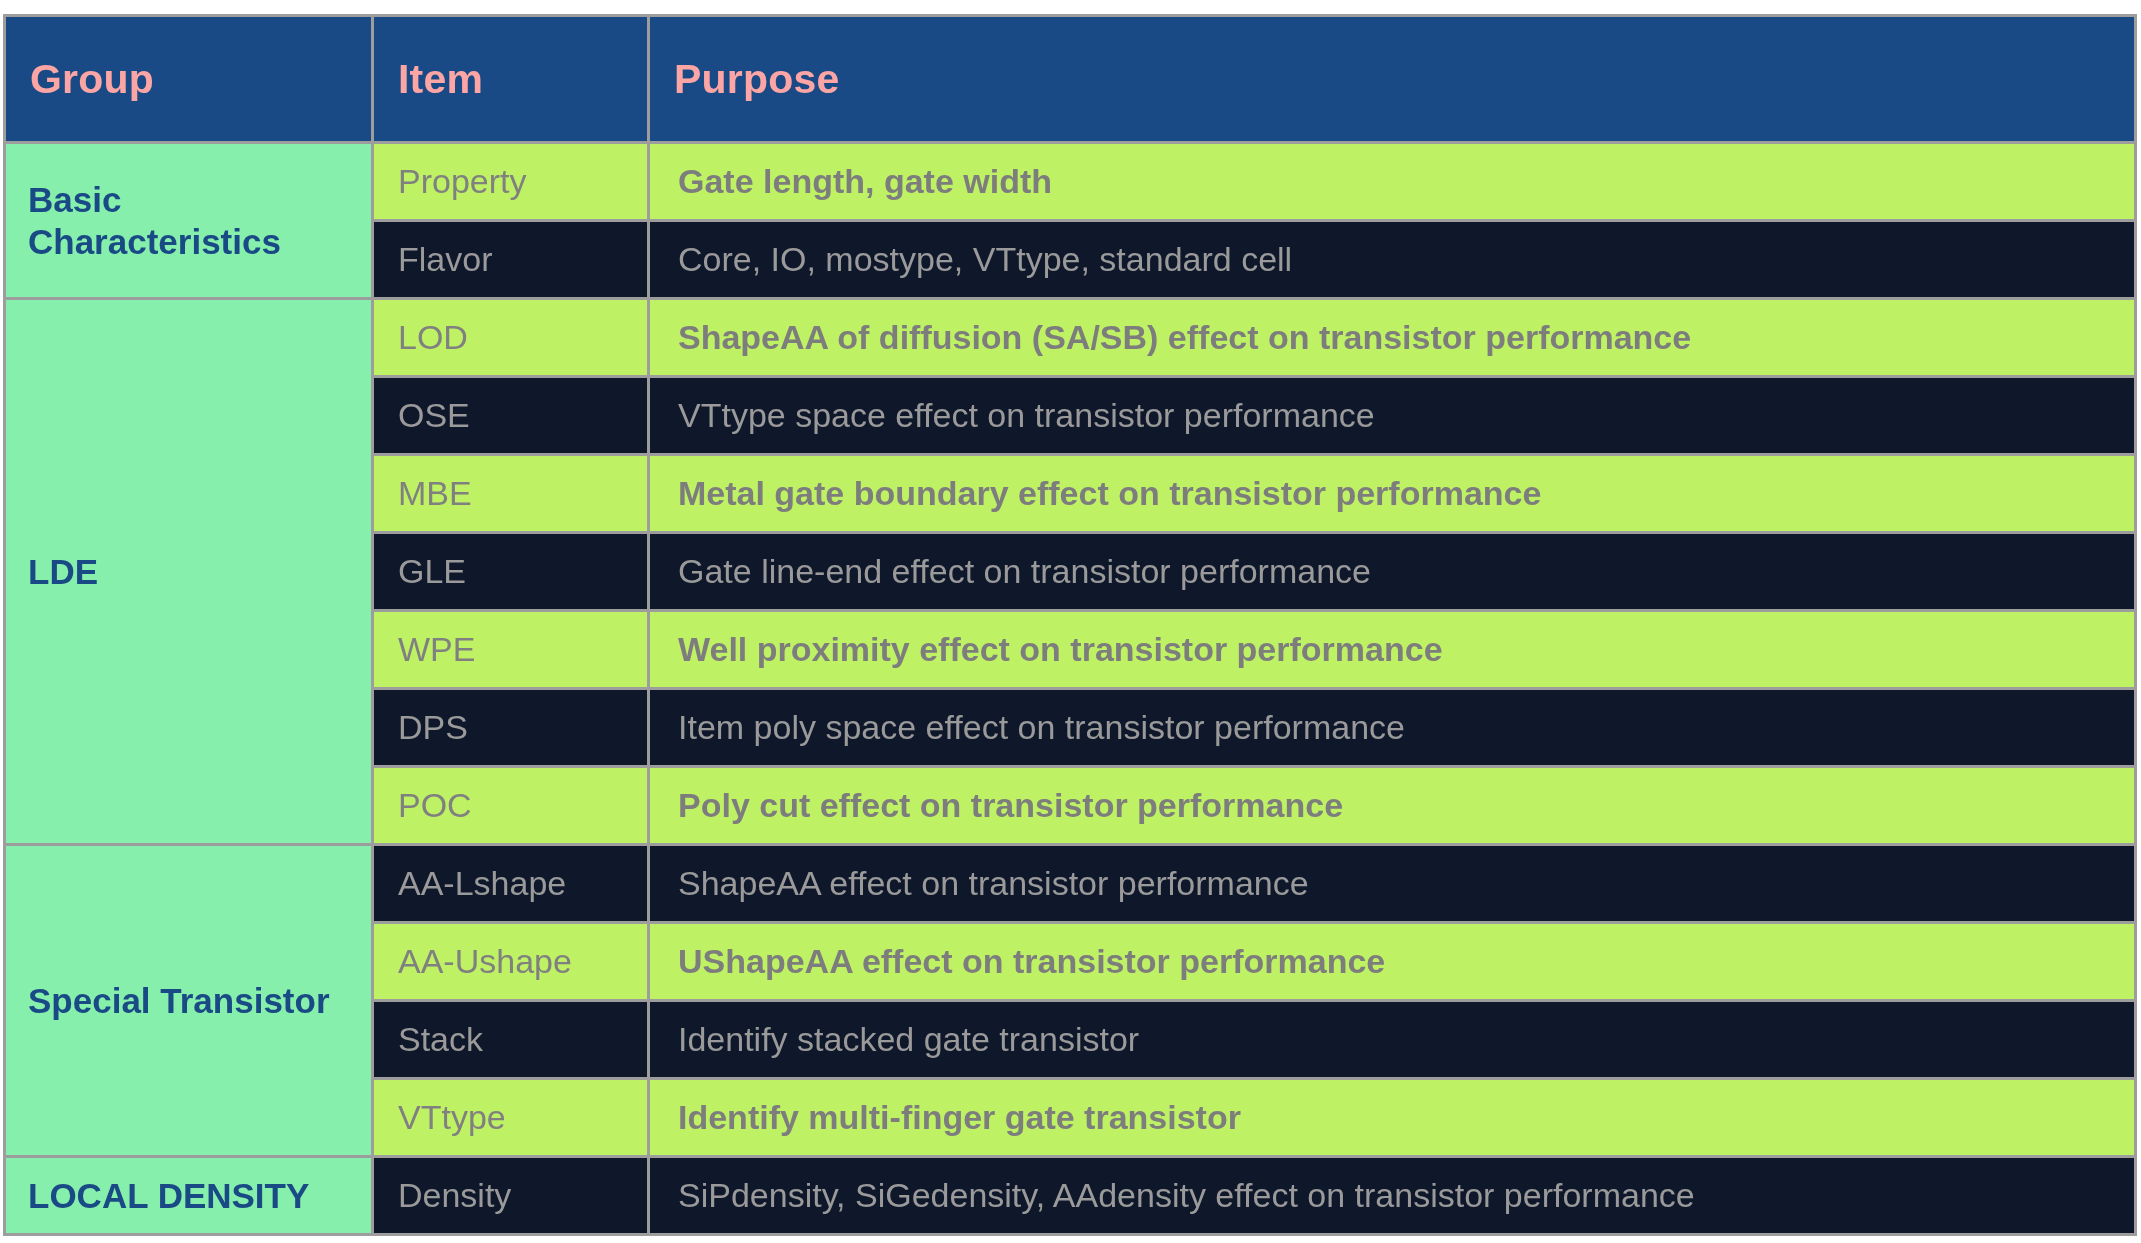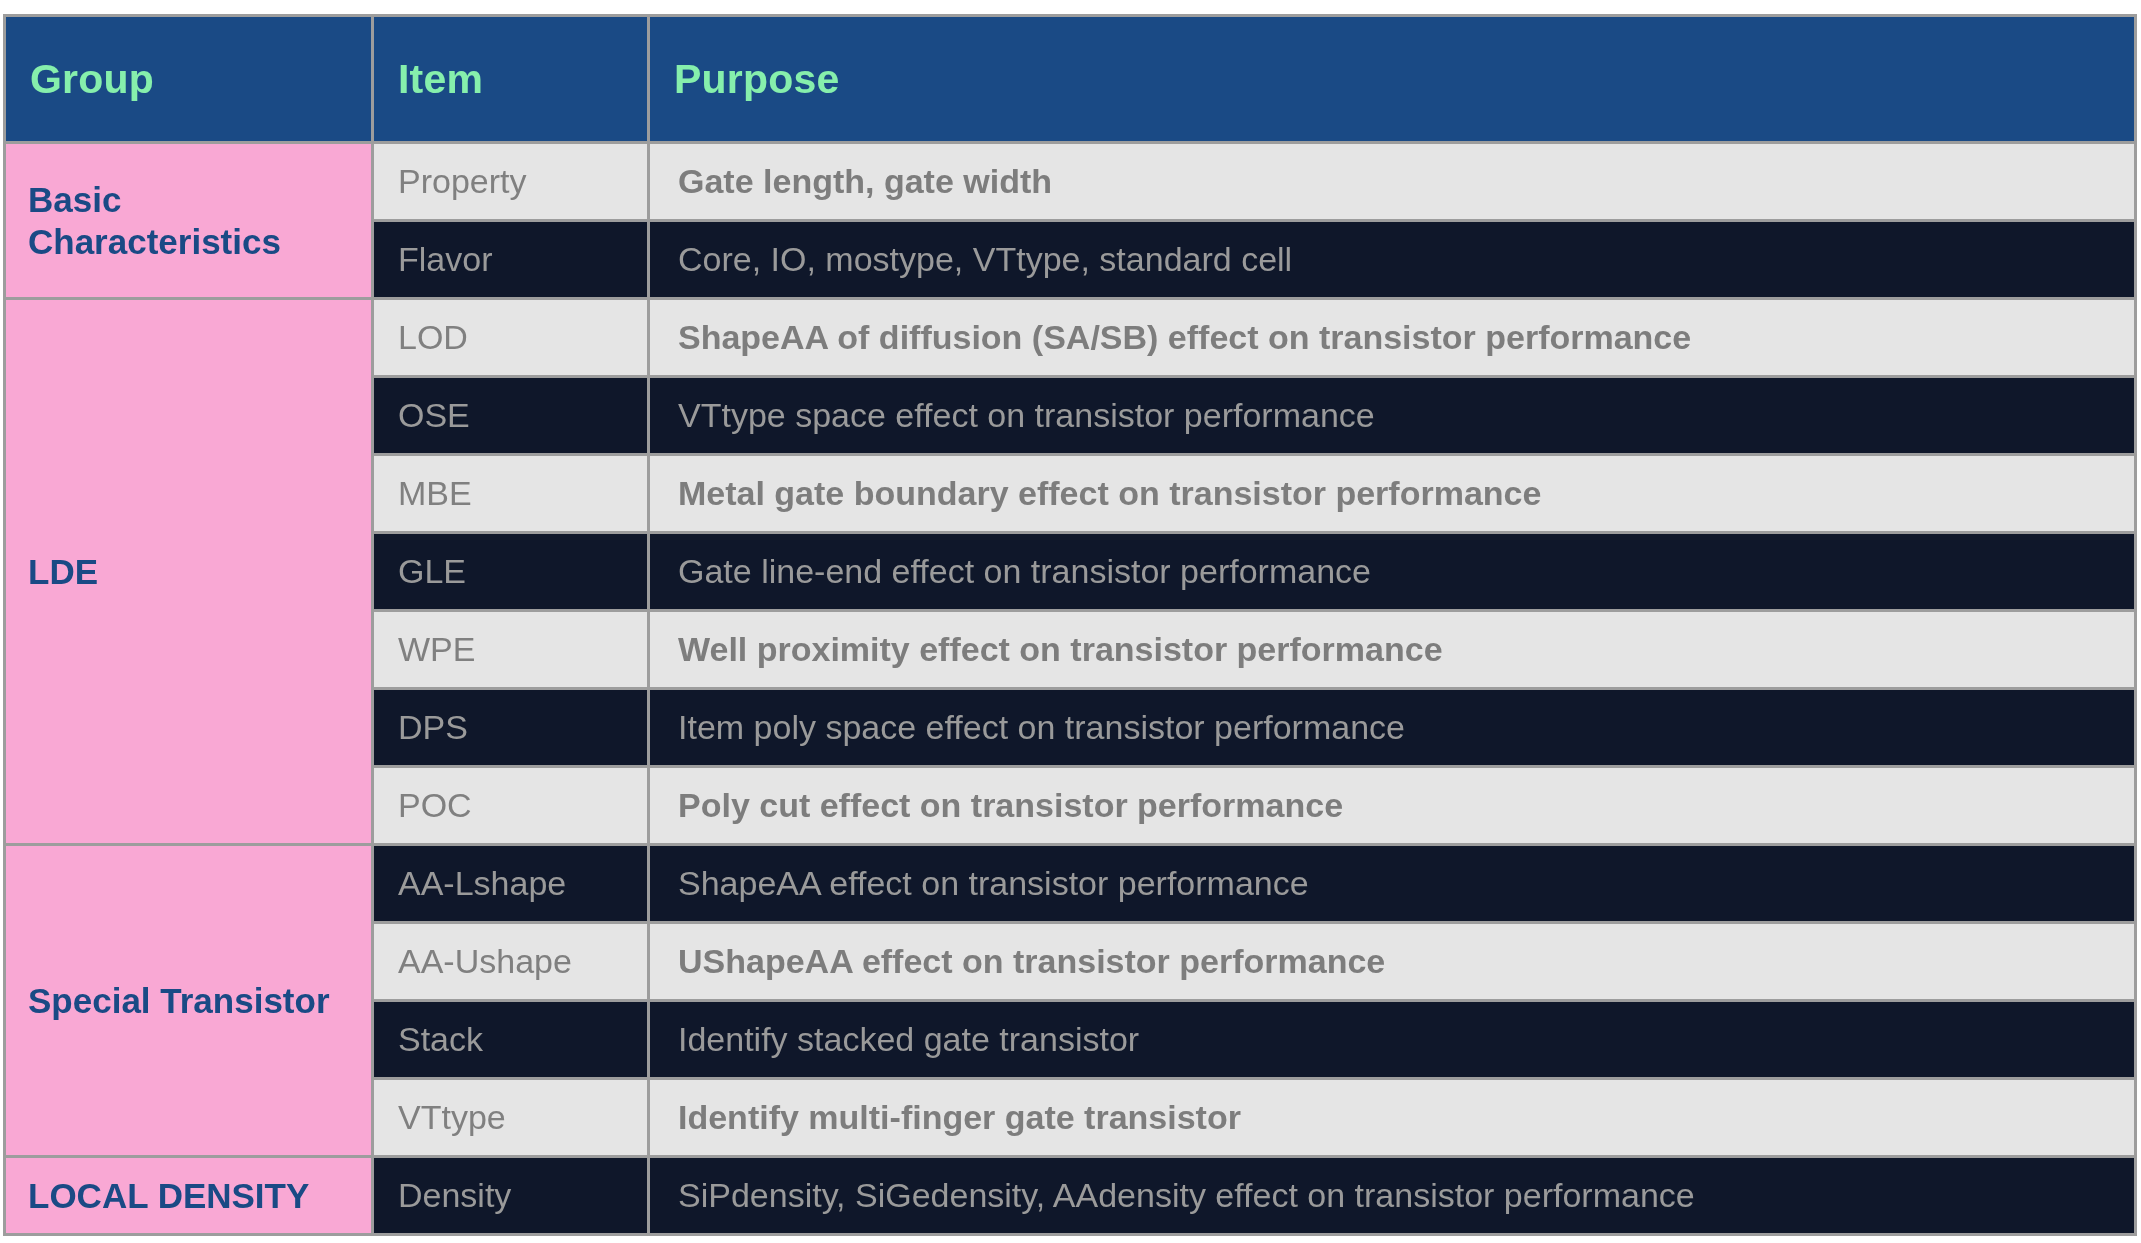--- a/index.html
+++ b/index.html
@@ -33,21 +33,21 @@
     box-sizing: border-box;
   }
 
   table.spec-table col.col-group  { width: 368px; }
   table.spec-table col.col-item   { width: 276px; }
   table.spec-table col.col-purpose{ width: 1487px; }
 
   
   thead th {
     background: #1a4a85;
-    color: #86efac;
+    color: #fca5a5;
     font-size: 41px;
     font-weight: bold;
     text-align: left;
     vertical-align: middle;
     padding: 0 24px;
     height: 124px;
     border-right: 3px solid #9d9d9d;
     border-bottom: 3px solid #9d9d9d;
     letter-spacing: 0.2px;
   }
@@ -58,21 +58,21 @@
     height: 78px;
     vertical-align: middle;
     border-right: 3px solid #9d9d9d;
     border-bottom: 3px solid #9d9d9d;
     box-sizing: border-box;
   }
   tbody tr:last-child td { border-bottom: none; }
   tbody td.purpose { border-right: none; }
 
   td.group-cell {
-    background: #f9a8d4;
+    background: #86efac;
     color: #1a4a85;
     font-size: 35px;
     font-weight: bold;
     line-height: 1.18;
     padding: 0 22px;
     text-align: left;
     vertical-align: middle;
   }
 
   td.item-cell {
@@ -87,21 +87,21 @@
     color: #808080;
     font-size: 34px;
     padding: 4px 28px;
     text-align: left;
   }
 
   
   tr.shaded td.item-cell,
   tr.shaded td.purpose { background: #0f172a; }
   tr.plain td.item-cell,
-  tr.plain td.purpose { background: #e5e5e5; }
+  tr.plain td.purpose { background: #bef264; }
 
   
   tr.plain td.purpose { font-weight: bold; color: #7d7d7d; }
   tr.shaded td.purpose { font-weight: normal; color: #9a9a9a; }
   tr.shaded td.item-cell { color: #9a9a9a; }
   tr.plain  td.item-cell { color: #808080; }
 </style>
 </head>
 <body>
 

